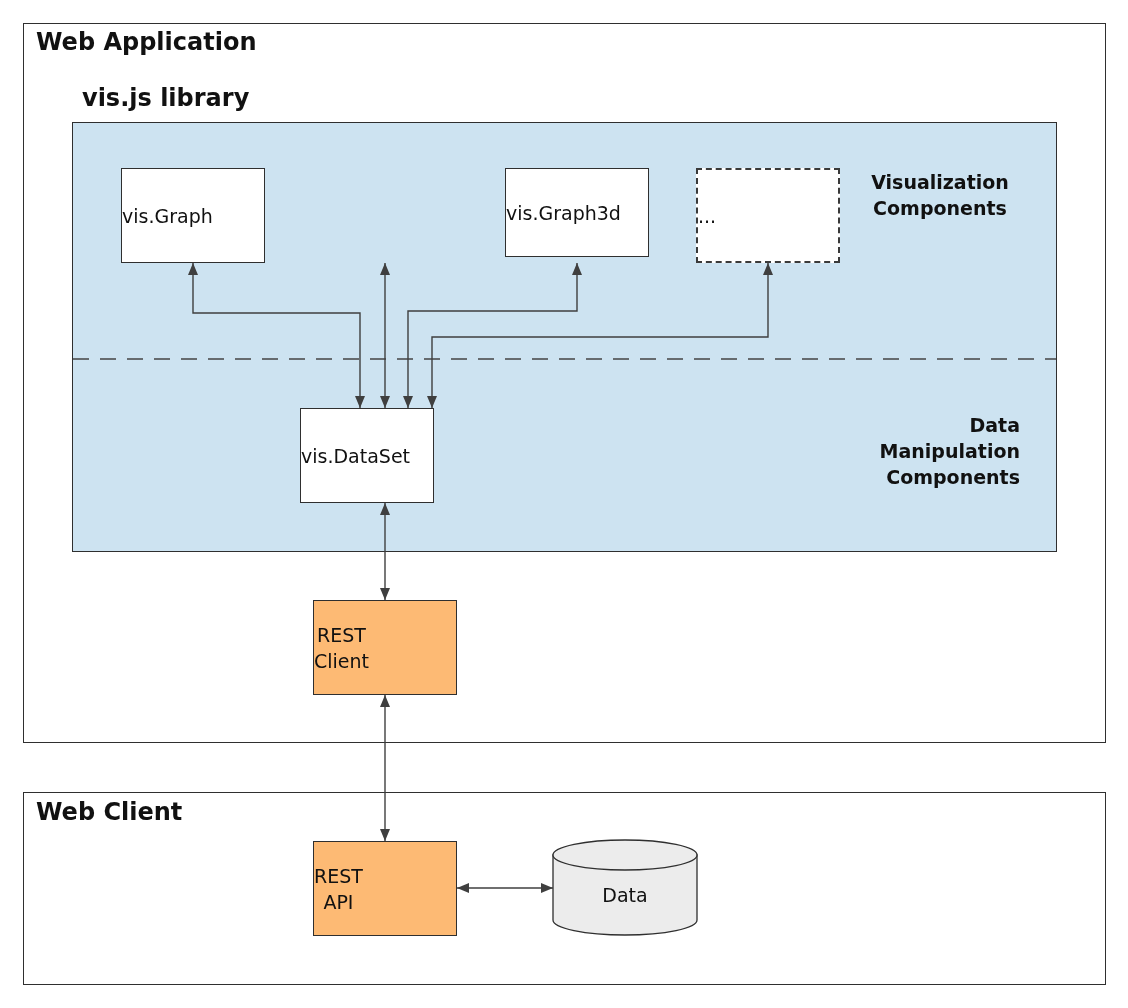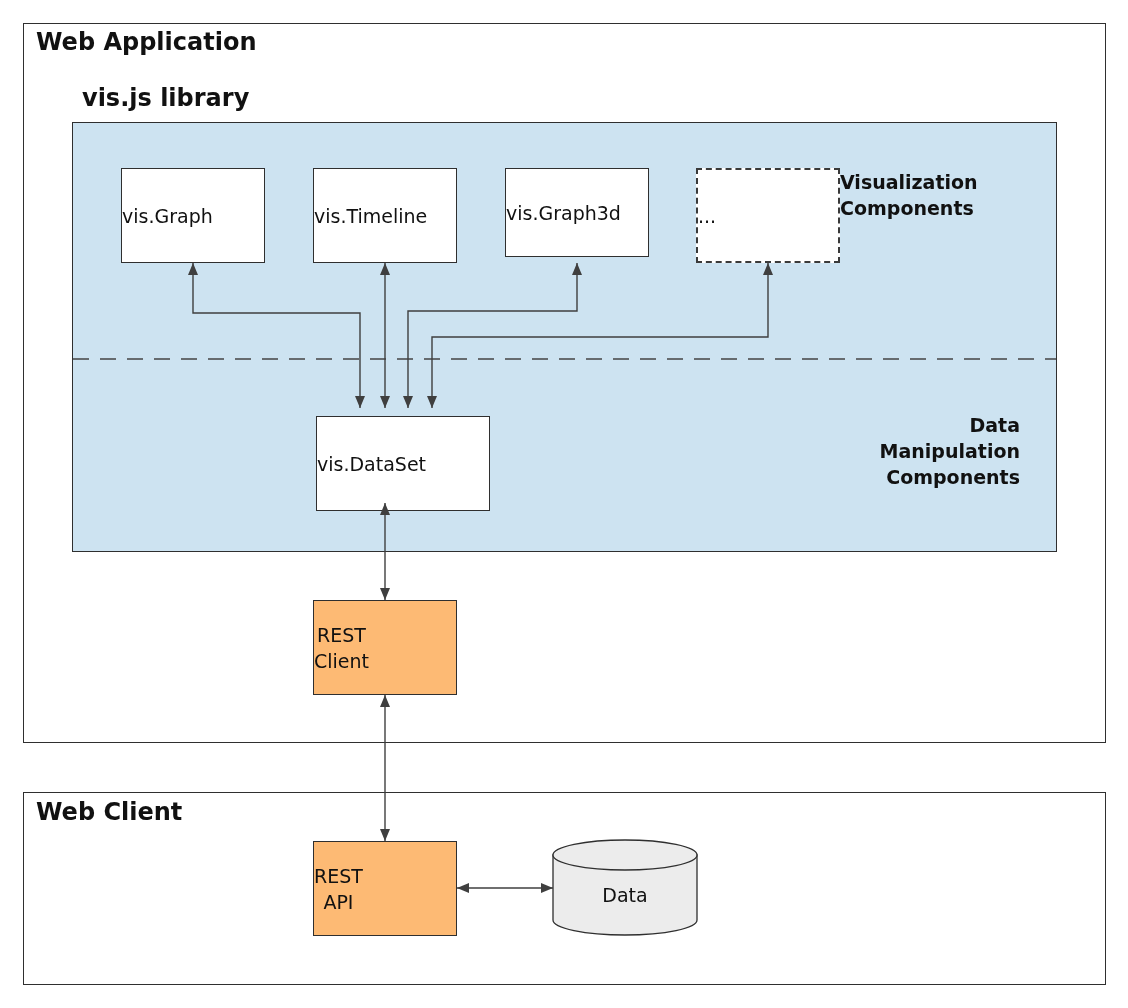--- a/index.html
+++ b/index.html
@@ -85,37 +85,34 @@
 
   <div class="outer-box" style="left:23px;top:23px;width:1083px;height:720px;"></div>
   <div class="title" style="left:36px;top:30px;">Web Application</div>
 
   <div class="subtitle" style="left:82px;top:87px;">vis.js library</div>
   <div class="panel" style="left:72px;top:122px;width:985px;height:430px;"></div>
 
   <div class="node" style="left:121px;top:168px;width:144px;height:95px;">
     <span>vis.Graph</span>
   </div>
-  <div class="node" style="left:313px;top:168px;width:144px;height:95px;">
-    <span>vis.Timeline</span>
-  </div>
   <div class="node" style="left:505px;top:168px;width:144px;height:89px;">
     <span>vis.Graph3d</span>
   </div>
   <div class="node dashed" style="left:696px;top:168px;width:144px;height:95px;">
     <span>...</span>
   </div>
 
-  <div class="side-label" style="left:840px;top:169px;width:200px;">Visualization
+  <div class="side-label" style="left:840px;top:169px;width:200px;text-align:center;">Visualization
 Components</div>
   <div class="side-label" style="left:820px;top:412px;width:200px;text-align:right;">Data
 Manipulation
 Components</div>
 
-  <div class="node" style="left:316px;top:408px;width:174px;height:95px;margin-top:8px;">
+  <div class="node" style="left:300px;top:408px;width:134px;height:95px;">
     <span>vis.DataSet</span>
   </div>
 
   <div class="node gray" style="left:313px;top:600px;width:144px;height:95px;">
     <span>REST
 Client</span>
   </div>
 
   <div class="outer-box" style="left:23px;top:792px;width:1083px;height:193px;"></div>
   <div class="title" style="left:36px;top:800px;">Web Client</div>

